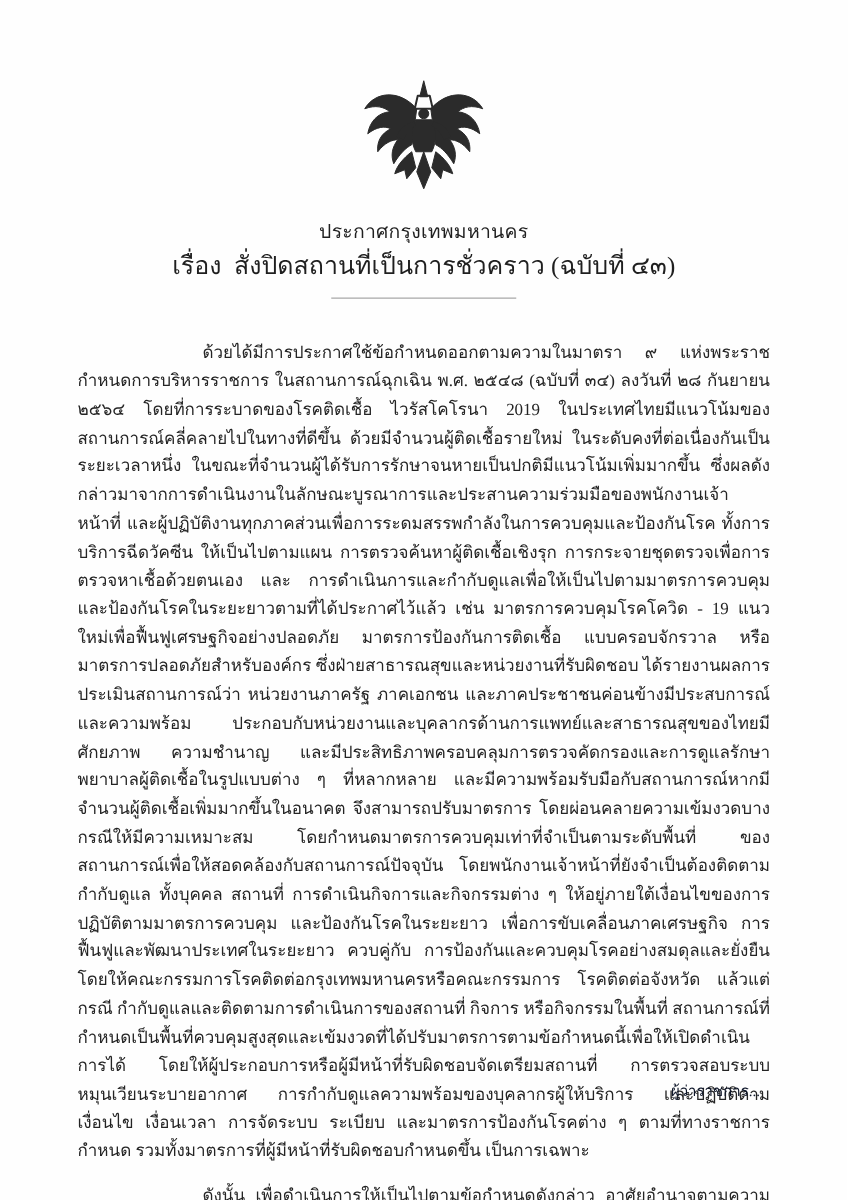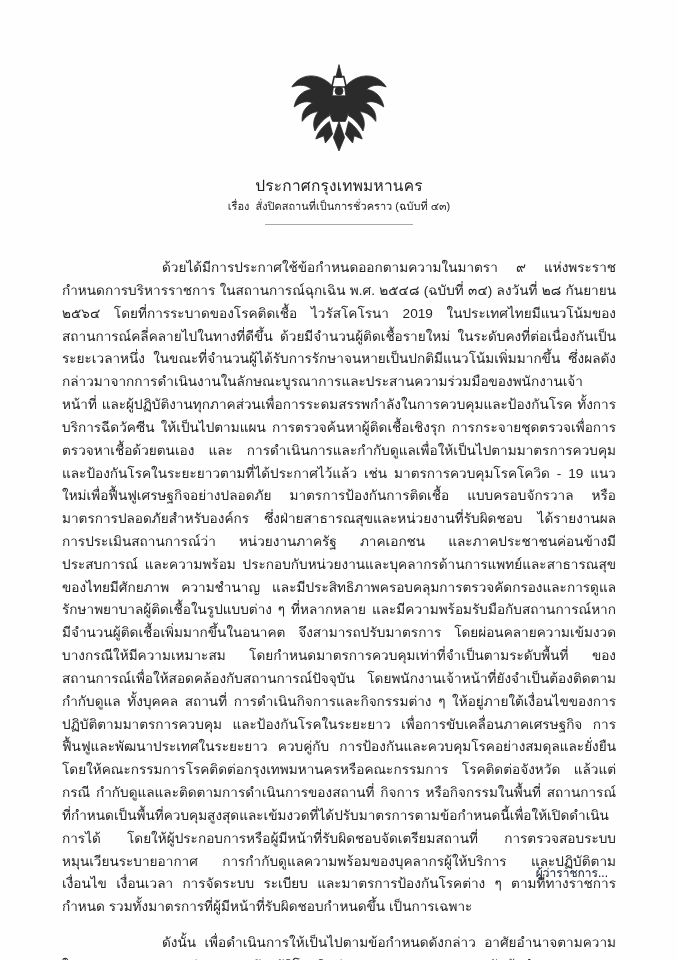--- a/index.html
+++ b/index.html
@@ -6,21 +6,21 @@
     margin: 0;
     padding: 0;
     background: #ffffff;
   }
   .page {
     position: relative;
     width: 678px;
     height: 960px;
     margin: 0 auto;
     background: #fefefe;
-    font-family: Liberation Sans, sans-serif;
+    font-family: Liberation Serif, serif;
     color: #1f1f1f;
     overflow: hidden;
     box-sizing: border-box;
   }
   .emblem {
     width: 108px;
     height: 114px;
     margin: 54px auto 6px auto;
     display: flex;
     align-items: center;
@@ -29,21 +29,21 @@
   .emblem svg { display: block; }
   .title-block {
     text-align: center;
     line-height: 1.55;
   }
   .doc-title {
     font-size: 15.5px;
     letter-spacing: 0.2px;
   }
   .doc-subject {
-    font-size: 11px;
+    font-size: 20px;
     white-space: pre-wrap;
   }
   .title-divider {
     width: 148px;
     height: 1px;
     background: #a8a8a8;
     margin: 9px auto 0 auto;
   }
   .body-text {
     padding: 0 62px;

